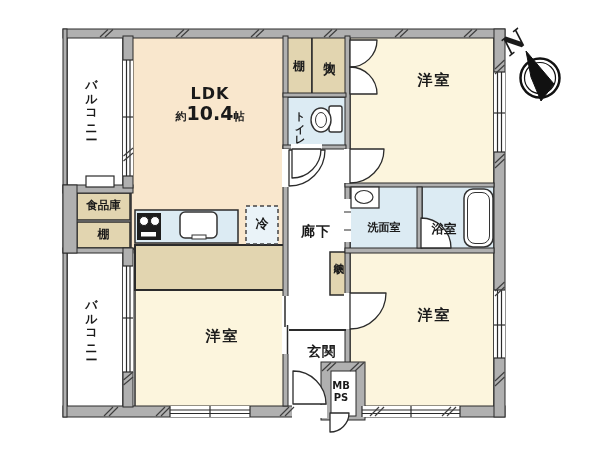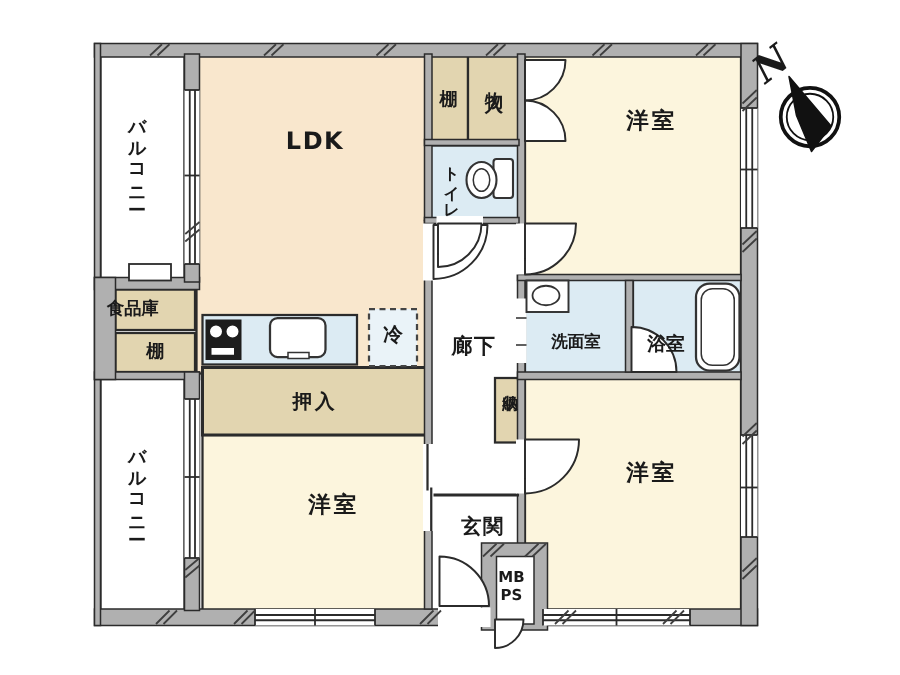--- a/index.html
+++ b/index.html
@@ -223,44 +223,44 @@
     <circle cx="540" cy="78" r="15.5" fill="none" stroke="#111" stroke-width="1.2"></circle>
     <polygon points="526,51 554,84 541,101 531,77" fill="#111" stroke="#111" stroke-linejoin="round"></polygon>
   </g>
 </svg>
 
 <div class="lbl vert" style="left:84px; top:70px; font-size:12px;">バルコニー</div>
 <div class="lbl vert" style="left:84px; top:290px; font-size:12px;">バルコニー</div>
 
 <div class="lbl center" style="left:136px; top:84px; width:148px;">
   <div class="rname-ldk">LDK</div>
+  <div class="area"><span class="ap">約</span><span class="av">10.4</span><span class="au">帖</span></div>
 </div>
 
 <div class="lbl center" style="left:351px; top:71px; width:142px;">
   <div class="rname">洋室</div>
 </div>
 
 <div class="lbl center" style="left:351px; top:306px; width:142px;">
   <div class="rname">洋室</div>
 </div>
 
 <div class="lbl center" style="left:136px; top:327px; width:148px;">
   <div class="rname">洋室</div>
 </div>
 
-<div class="lbl center" style="left:62px; top:199px; width:53px; font-size:11.5px;">食品庫</div>
+<div class="lbl center" style="left:77px; top:199px; width:53px; font-size:11.5px;">食品庫</div>
 <div class="lbl center" style="left:77px; top:227px; width:53px; font-size:12px;">棚</div>
 <div class="lbl center" style="left:286px; top:59px; width:26px; font-size:12px;">棚</div>
 <div class="lbl vert" style="left:322px; top:52px; font-size:12px; letter-spacing:1px;">物入</div>
 <div class="lbl vert" style="left:294px; top:104px; font-size:10.5px; letter-spacing:0;">トイレ</div>
 <div class="lbl center" style="left:286px; top:223px; width:60px; font-size:14px; letter-spacing:1px;">廊下</div>
 <div class="lbl center" style="left:350px; top:221px; width:68px; font-size:11px;">洗面室</div>
 <div class="lbl center" style="left:420px; top:221px; width:48px; font-size:12.5px;">浴室</div>
 <div class="lbl vert" style="left:333px; top:255px; font-size:10.5px; letter-spacing:0;">収納</div>
-<div class="lbl center" style="left:140px; top:261px; width:140px; font-size:13px; letter-spacing:2px;">押入</div>
 <div class="lbl center" style="left:289px; top:343px; width:66px; font-size:13.5px; letter-spacing:1px;">玄関</div>
 <div class="lbl center" style="left:246px; top:216px; width:32px; font-size:13px;">冷</div>
 
 <div class="lbl center mbps" style="left:330px; top:380px; width:22px; font-size:10px; line-height:1.15;">
   <span>MB</span>
       <span>PS</span>
 </div>
 
 <div class="lbl north-n" style="left:503px; top:28px;">N</div>
 

